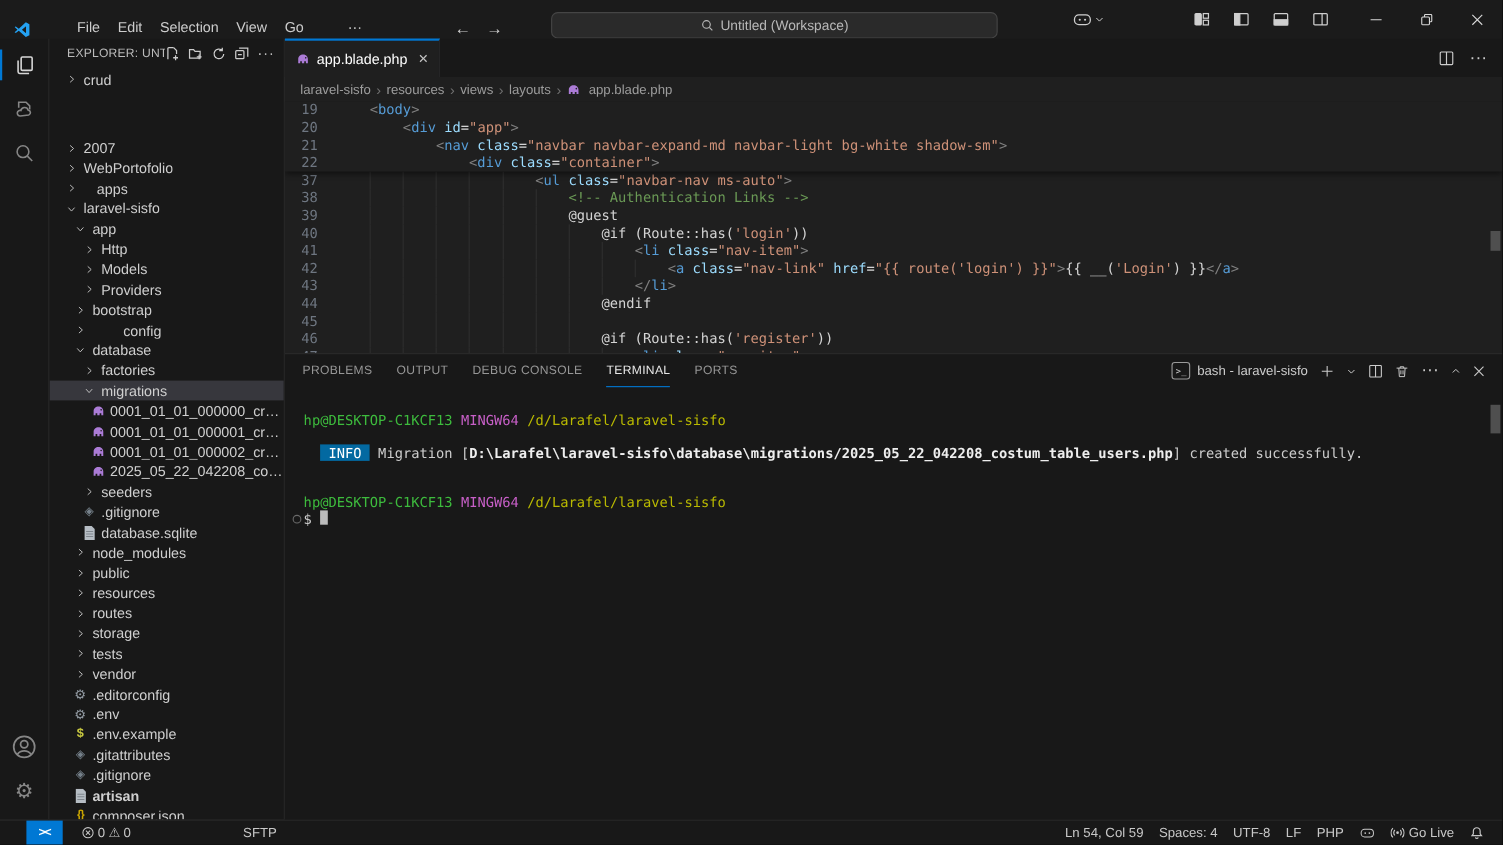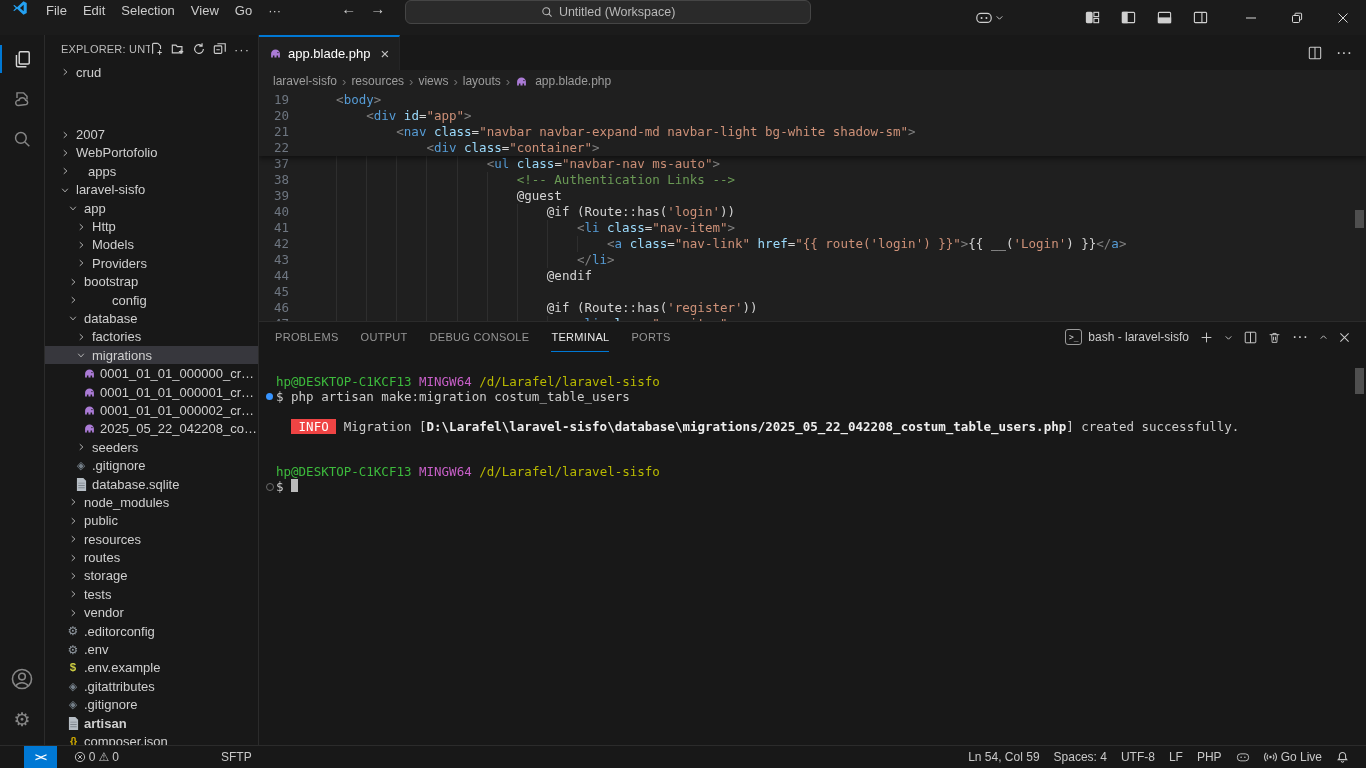--- a/index.html
+++ b/index.html
@@ -2,21 +2,21 @@
 <html><head>
 <meta charset="utf-8">
 <style>
   html,body{margin:0;padding:0;background:#000;}
   #root{width:1366px;height:768px;display:flex;flex-direction:column;overflow:hidden;
         background:#1f1f1f;font-family:"Liberation Sans",sans-serif;color:#cccccc;
         -webkit-font-smoothing:antialiased;}
   svg{display:block}
 
   
-  .titlebar{height:35px;flex:none;background:#1b1b1b;display:flex;align-items:flex-start;position:relative;}
+  .titlebar{height:35px;flex:none;background:#1b1b1b;display:flex;align-items:flex-end;position:relative;gap:24px;}
   .logo{margin:0 10px 0 12px;}
   .menu-item{padding:3px 8px;font-size:13px;color:#cccccc;border-radius:5px;}
   .nav-arrows{display:flex;gap:14px;margin-left:52px;color:#cfcfcf;font-size:15px;}
   .search-box{margin-left:20px;width:404px;height:22px;background:#2a2a2a;border:1px solid #454545;
               border-radius:6px;display:flex;align-items:center;justify-content:center;gap:6px;
               font-size:12.5px;color:#b8b8b8;}
   .tb-right{margin-left:auto;display:flex;align-items:center;height:100%;}
   .tb-icon{width:28px;height:26px;display:flex;align-items:center;justify-content:center;color:#cfcfcf;}
   .copilot-wrap{display:flex;align-items:center;gap:2px;margin-right:74px;color:#cfcfcf;}
   .layout-group{display:flex;gap:8px;margin-right:14px;}
@@ -80,21 +80,21 @@
   .term-badge-ic{width:15px;height:14px;border:1px solid #9a9a9a;border-radius:3px;
                  font-family:"DejaVu Sans Mono",monospace;font-size:8px;display:flex;align-items:center;
                  justify-content:center;color:#cccccc;}
   .terminal{flex:1;padding:22px 0 0 4px;font-family:"DejaVu Sans Mono",monospace;font-size:12.5px;}
   .term-line{display:flex;height:15px;line-height:15px;white-space:pre;}
   .term-gutter{width:13px;flex:none;display:flex;align-items:center;justify-content:center;}
   .tg-dot{width:7px;height:7px;border-radius:50%;background:#3794ff;}
   .tg-circle{width:6px;height:6px;border-radius:50%;border:1px solid #6a6a6a;}
   .t-green{color:#3dbb3d}.t-mag{color:#c75fc7}.t-yel{color:#b9b900}
   .t-plain{color:#cccccc}.t-bold{color:#eeeeee;font-weight:bold}
-  .t-badge{background:#ef4444;color:#ffffff;}
+  .t-badge{background:#0369a1;color:#ffffff;}
   .t-cursor{display:inline-block;width:7px;height:13px;background:#bbbbbb;vertical-align:-2px;}
   .pn-scroll{position:absolute;right:2px;top:46px;width:9px;height:26px;background:#4f4f4f;}
 
   
   .statusbar{height:22px;flex:none;background:#181818;border-top:1px solid #2b2b2b;
              display:flex;align-items:center;font-size:12px;color:#c8c8c8;}
   .remote{height:100%;background:#0078d4;color:#ffffff;display:flex;align-items:center;
           padding:0 11px;margin-left:24px;font-weight:bold;font-size:11px;letter-spacing:-1px;}
   .sb-item{display:flex;align-items:center;gap:4px;padding:0 7px;height:100%;}
   .problems{gap:3px;margin-left:10px;}
@@ -656,21 +656,20 @@
               </span>
             <span>
                 <svg width="11" height="11" viewBox="0 0 12 12">
                   <path stroke="currentColor" stroke-width="1.1" d="M1.5 1.5l9 9M10.5 1.5l-9 9"></path>
                 </svg>
               </span>
           </div>
         </div>
         <div class="terminal" id="terminal">
             <div class="term-line"><span class="term-gutter"></span><span class="t-green">hp@DESKTOP-C1KCF13 </span><span class="t-mag">MINGW64 </span><span class="t-yel">/d/Larafel/laravel-sisfo</span></div>
-            <div class="term-line"><span class="term-gutter"><span class="tg-dot"></span></span><span class="t-plain">$ php artisan make:migration costum_table_users</span></div>
             <div class="term-line"><span class="term-gutter"></span></div>
             <div class="term-line"><span class="term-gutter"></span><span class="t-plain">  </span><span class="t-badge"> INFO </span><span class="t-plain"> Migration [</span><span class="t-bold">D:\Larafel\laravel-sisfo\database\migrations/2025_05_22_042208_costum_table_users.php</span><span class="t-plain">] created successfully.</span></div>
             <div class="term-line"><span class="term-gutter"></span></div>
             <div class="term-line"><span class="term-gutter"></span></div>
             <div class="term-line"><span class="term-gutter"></span><span class="t-green">hp@DESKTOP-C1KCF13 </span><span class="t-mag">MINGW64 </span><span class="t-yel">/d/Larafel/laravel-sisfo</span></div>
             <div class="term-line"><span class="term-gutter"><span class="tg-circle"></span></span><span class="t-plain">$ </span><span class="t-cursor"></span></div>
           </div>
         <div class="pn-scroll"></div>
       </div>
     </div>

